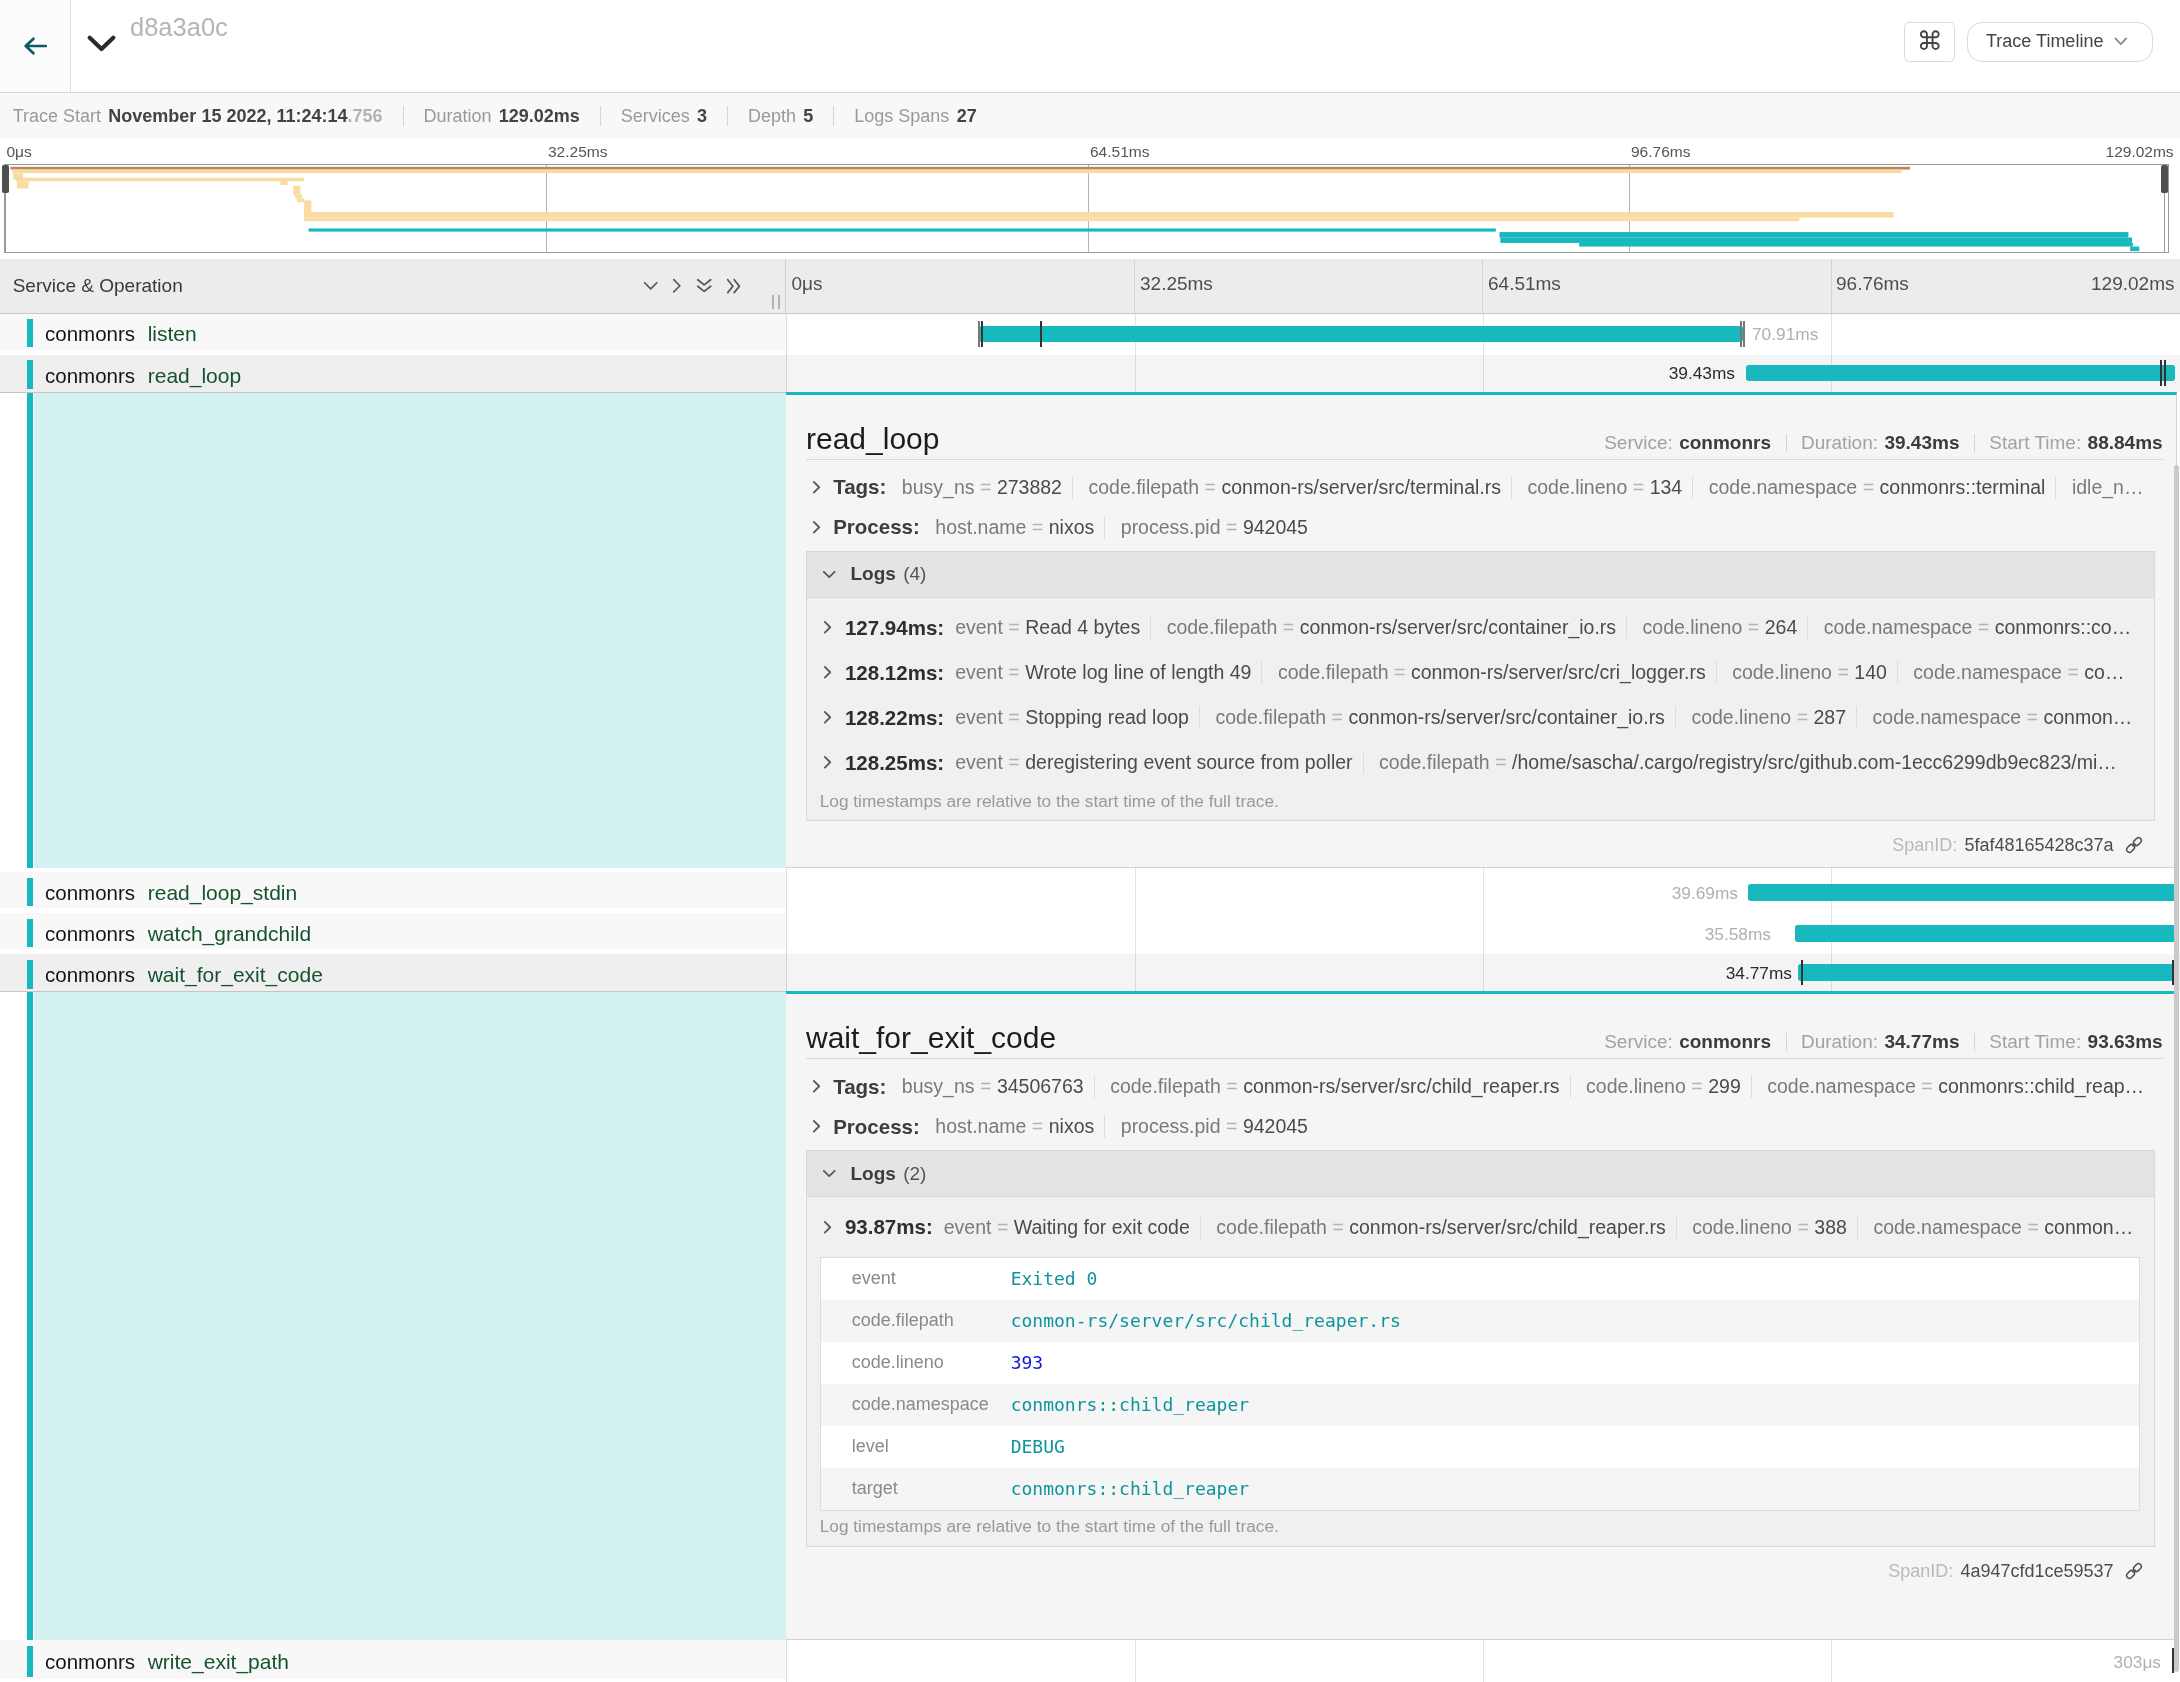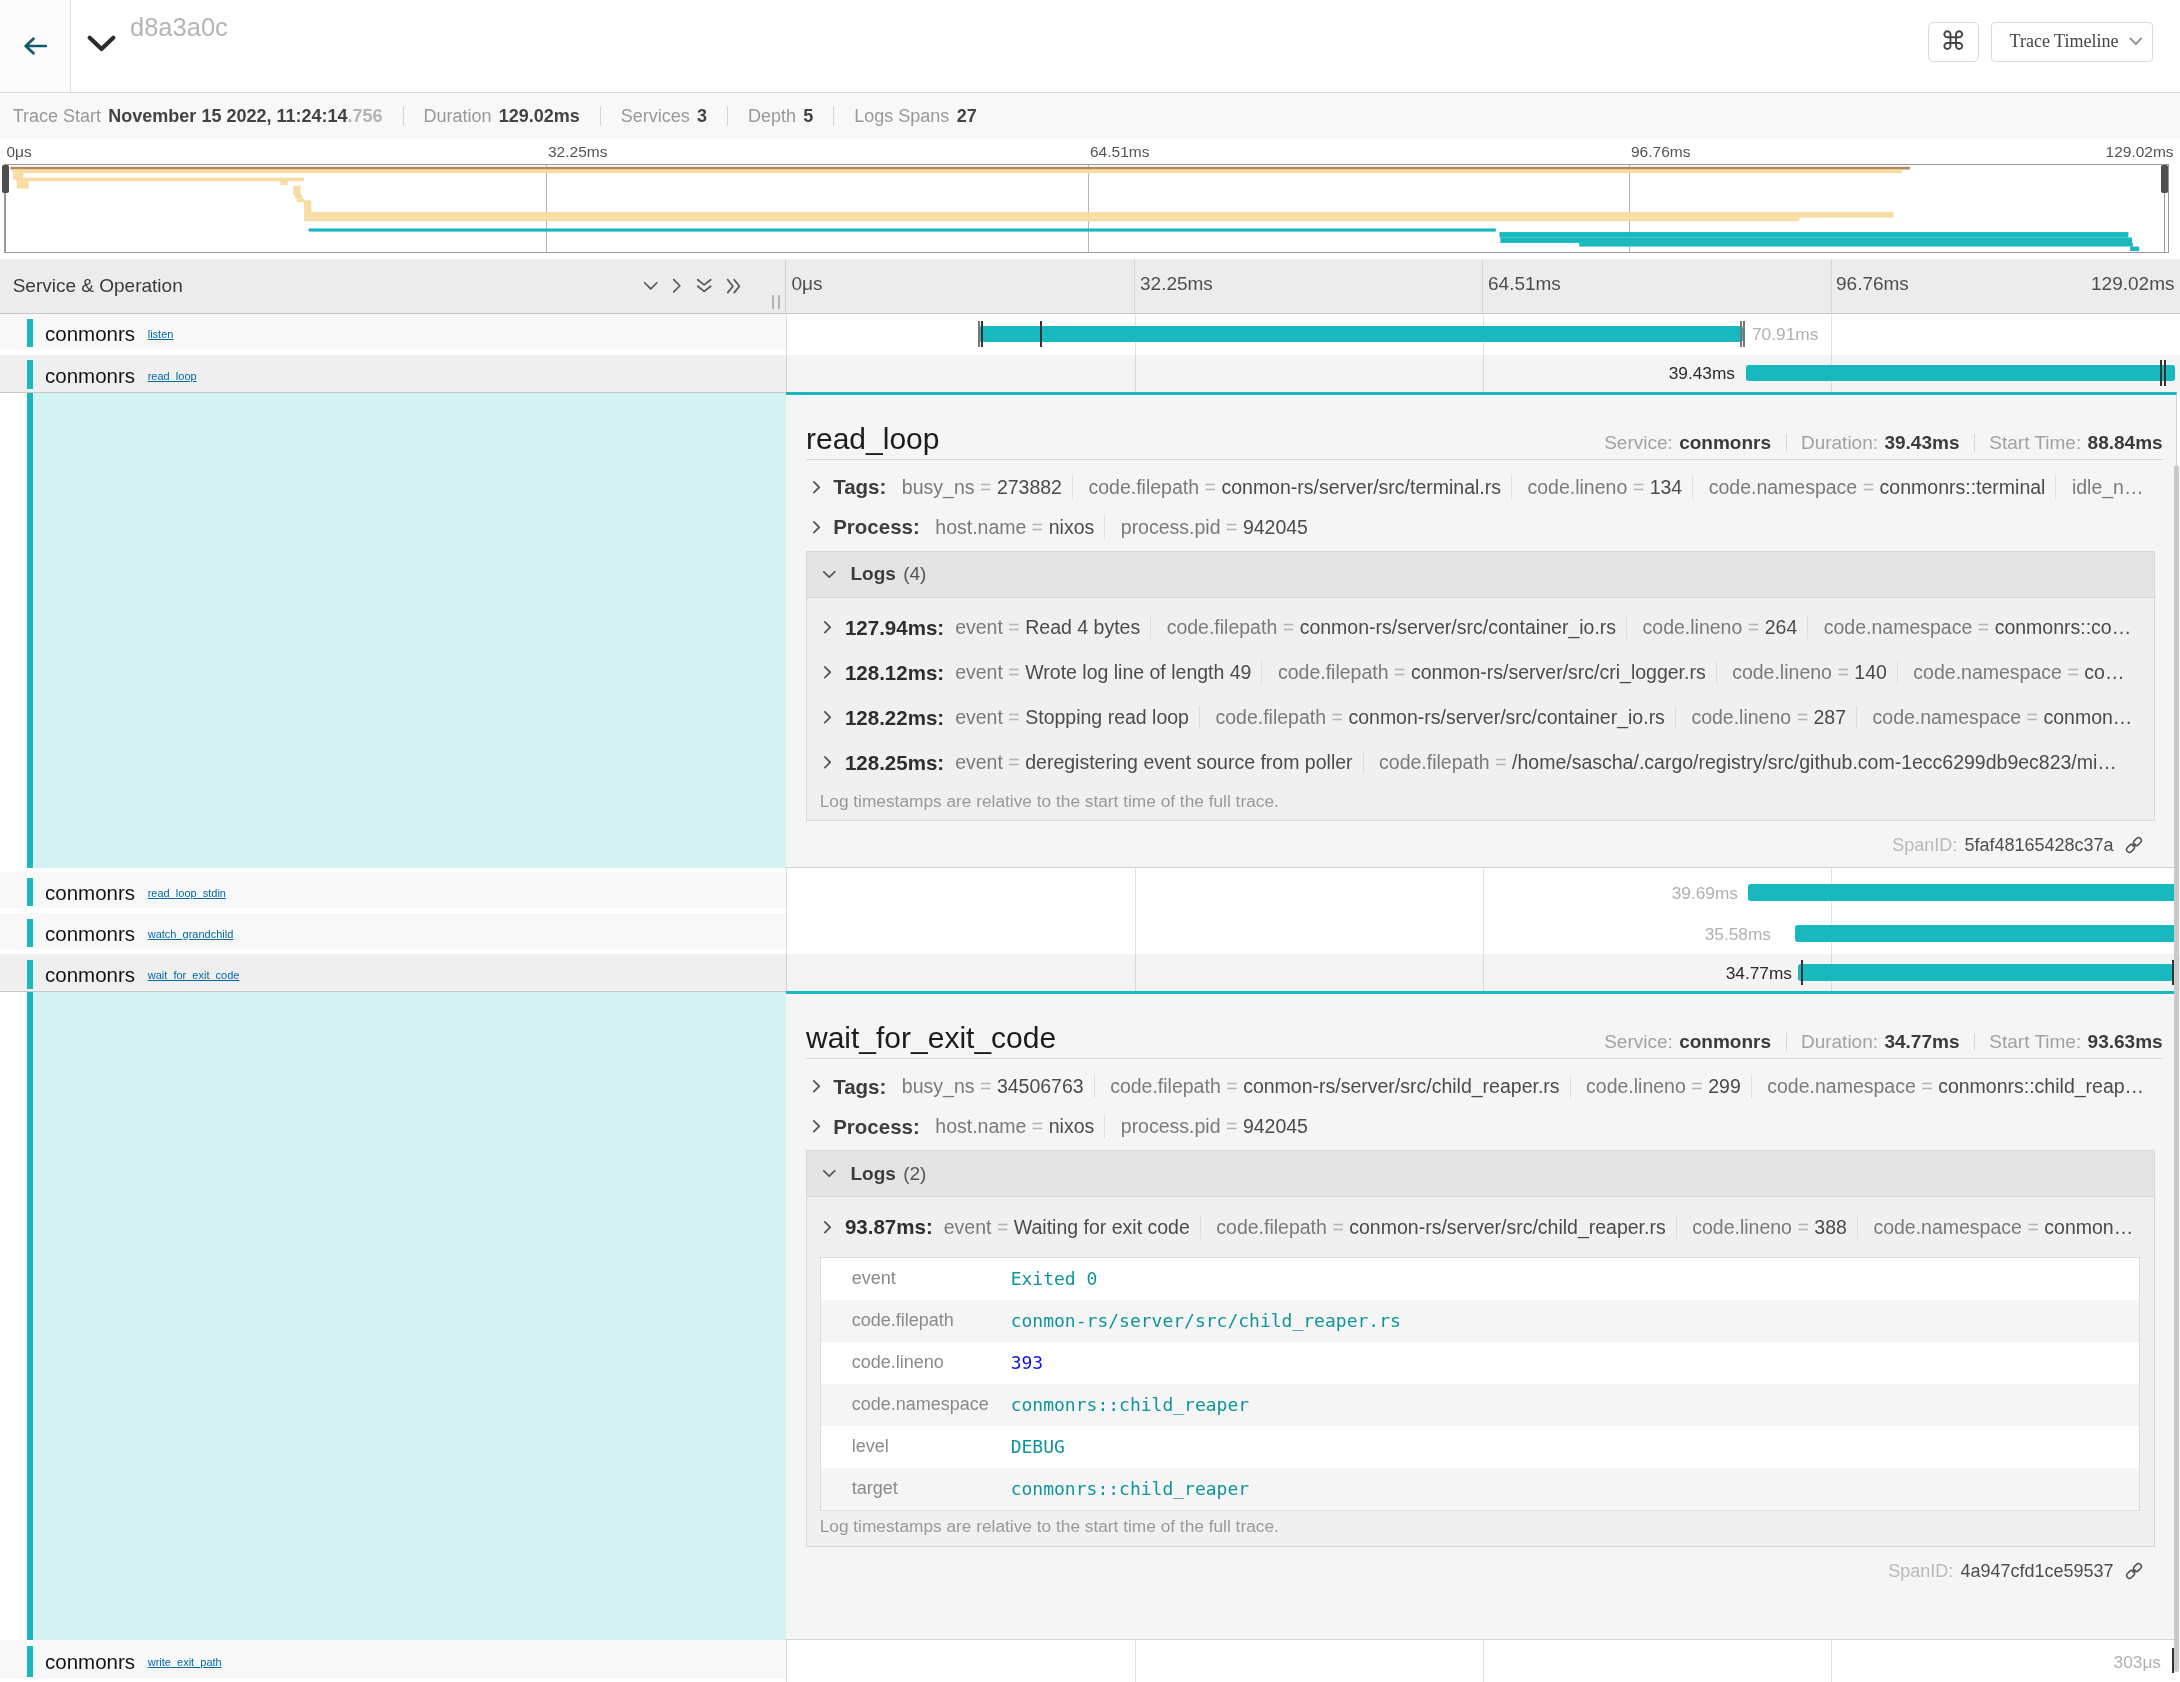--- a/index.html
+++ b/index.html
@@ -15,21 +15,21 @@
   .title-wrap { margin-left:14.5px; flex:1; min-width:0; }
   h1.title { font-size:34px; font-weight:400; color:#1e1e1e; line-height:36px; margin-top:2.7px; white-space:nowrap; }
   .trace-id { font-size:25.5px; color:#b5b5b5; margin-top:3.6px; }
   .hdr-right { display:flex; align-items:flex-start; margin-top:12.7px; flex:none; padding-right:27px; }
   .find-group { display:flex; height:40px; }
   .find-input { width:454px; height:40px; border:0.9px solid #d9d9d9; border-radius:3.6px 0 0 3.6px; padding:0 16.4px; font-size:17.3px; color:#444; font-family:"Liberation Sans",sans-serif; outline:none; background:#fff; }
   .find-input::placeholder { color:#bfbfbf; }
   .find-ops { width:172px; height:40px; background:#f7f7f7; border:0.9px solid #d9d9d9; border-left:none; border-radius:0 5.5px 5.5px 0; display:flex; align-items:center; justify-content:space-evenly; }
   .find-ops .op { display:flex; align-items:center; justify-content:center; width:22px; height:22px; }
   .kbd-btn { width:51px; height:40px; margin-left:12.7px; background:#fff; border:0.9px solid #d9d9d9; border-radius:5.5px; display:flex; align-items:center; justify-content:center; font-size:26px; color:#454545; cursor:pointer; }
-  .view-btn { height:40px; margin-left:11.8px; background:#fff; border:0.9px solid #d9d9d9; border-radius:4px; display:flex; align-items:center; padding:0 9px 0 18px; font-size:18px; color:#444; cursor:pointer;font-family:Liberation Serif, serif; }
+  .view-btn { height:40px; margin-left:11.8px; background:#fff; border:0.9px solid #d9d9d9; border-radius:15px; display:flex; align-items:center; padding:0 24px 0 18px; font-size:18px; color:#444; cursor:pointer; }
   .view-btn svg { margin-left:11px; }
 
   
   .stats { height:46px; background:#f8f8f8; display:flex; align-items:center; padding-left:12.7px; font-size:18px; color:#999; }
   .stats b { color:#434343; font-weight:700; margin-left:7.3px; }
   .stats .frac { color:#b3b3b3; font-weight:700; }
   .stats .sep { width:0.9px; height:20px; background:#d4d4d4; margin:0 20px; }
 
   
   .mini-labels { position:relative; height:24.5px; font-size:15.5px; color:#555; }
@@ -57,21 +57,21 @@
   .rows { position:relative; height:1369px; background:#fff; overflow:hidden; }
   .rows .grid { position:absolute; top:0; bottom:0; width:0.9px; background:#e3e3e3; z-index:0; }
   .rows .grid.first { background:#ddd; }
 
   .srow { position:relative; display:flex; height:41px; z-index:1; }
   .srow .name-col { width:786px; flex:none; height:36px; background:#f8f8f8; display:flex; align-items:center; padding-top:4.5px; position:relative; }
   .srow.sel { height:37px; }
   .srow.sel .name-col { height:37px; background:#efefef; }
   .srow .accent { position:absolute; left:27px; top:5.5px; bottom:2.7px; width:6.4px; }
   .srow .svc { margin-left:45px; font-size:20.5px; color:#141414; }
-  .srow .op { margin-left:12.7px; font-size:11px; color:#0369a1;text-decoration:underline; }
+  .srow .op { margin-left:12.7px; font-size:21px; color:#14532d; }
   .srow .tl-col { flex:1; position:relative; height:100%; }
   .srow.sel .tl-col { background:rgba(0,0,0,0.045); }
   .srow .bar { position:absolute; top:11.8px; height:16.4px; border-radius:2.7px; }
   .srow.sel .bar { top:10px; }
   .srow .btick { position:absolute; top:7.3px; height:25.5px; width:2.3px; background:#333; }
   .srow.sel .btick { top:5.5px; }
   .srow .btick.thin { width:1.8px; background:#777; }
   .srow .dur { position:absolute; font-size:17.3px; color:#b0b0b0; top:50%; transform:translateY(-50%); white-space:nowrap; }
   .srow .dur.dark { color:#2b2b2b; }
 

